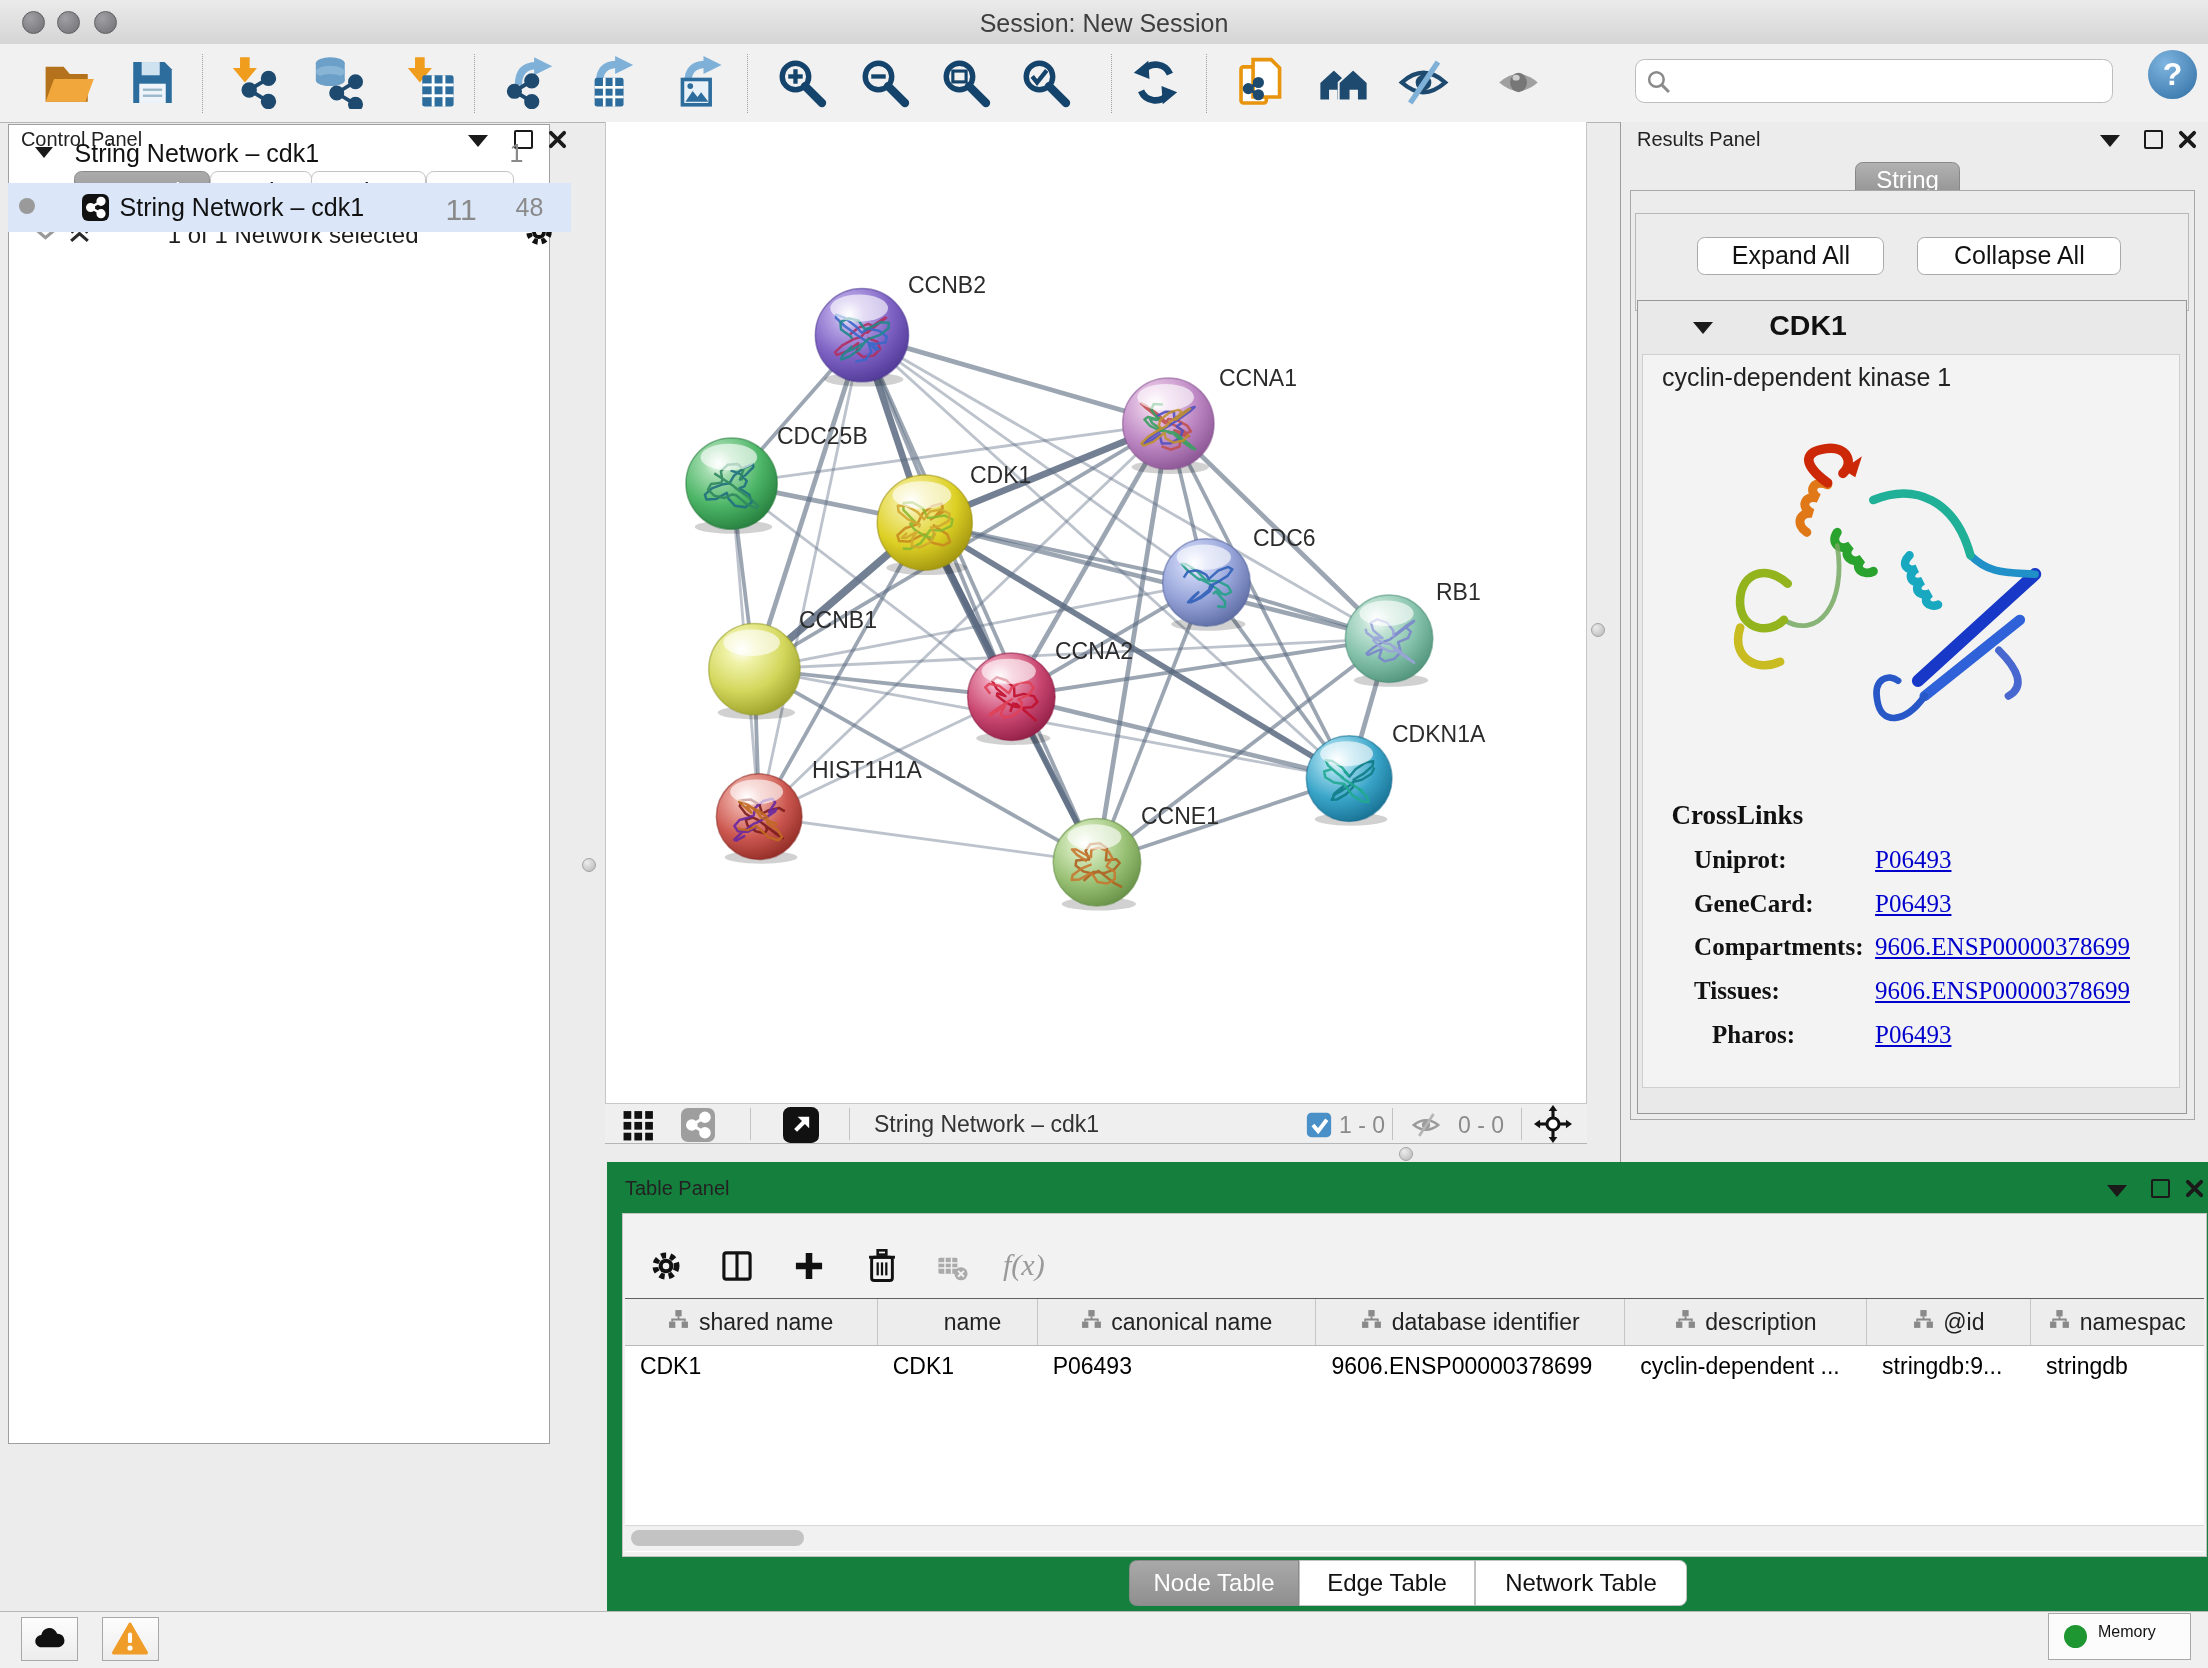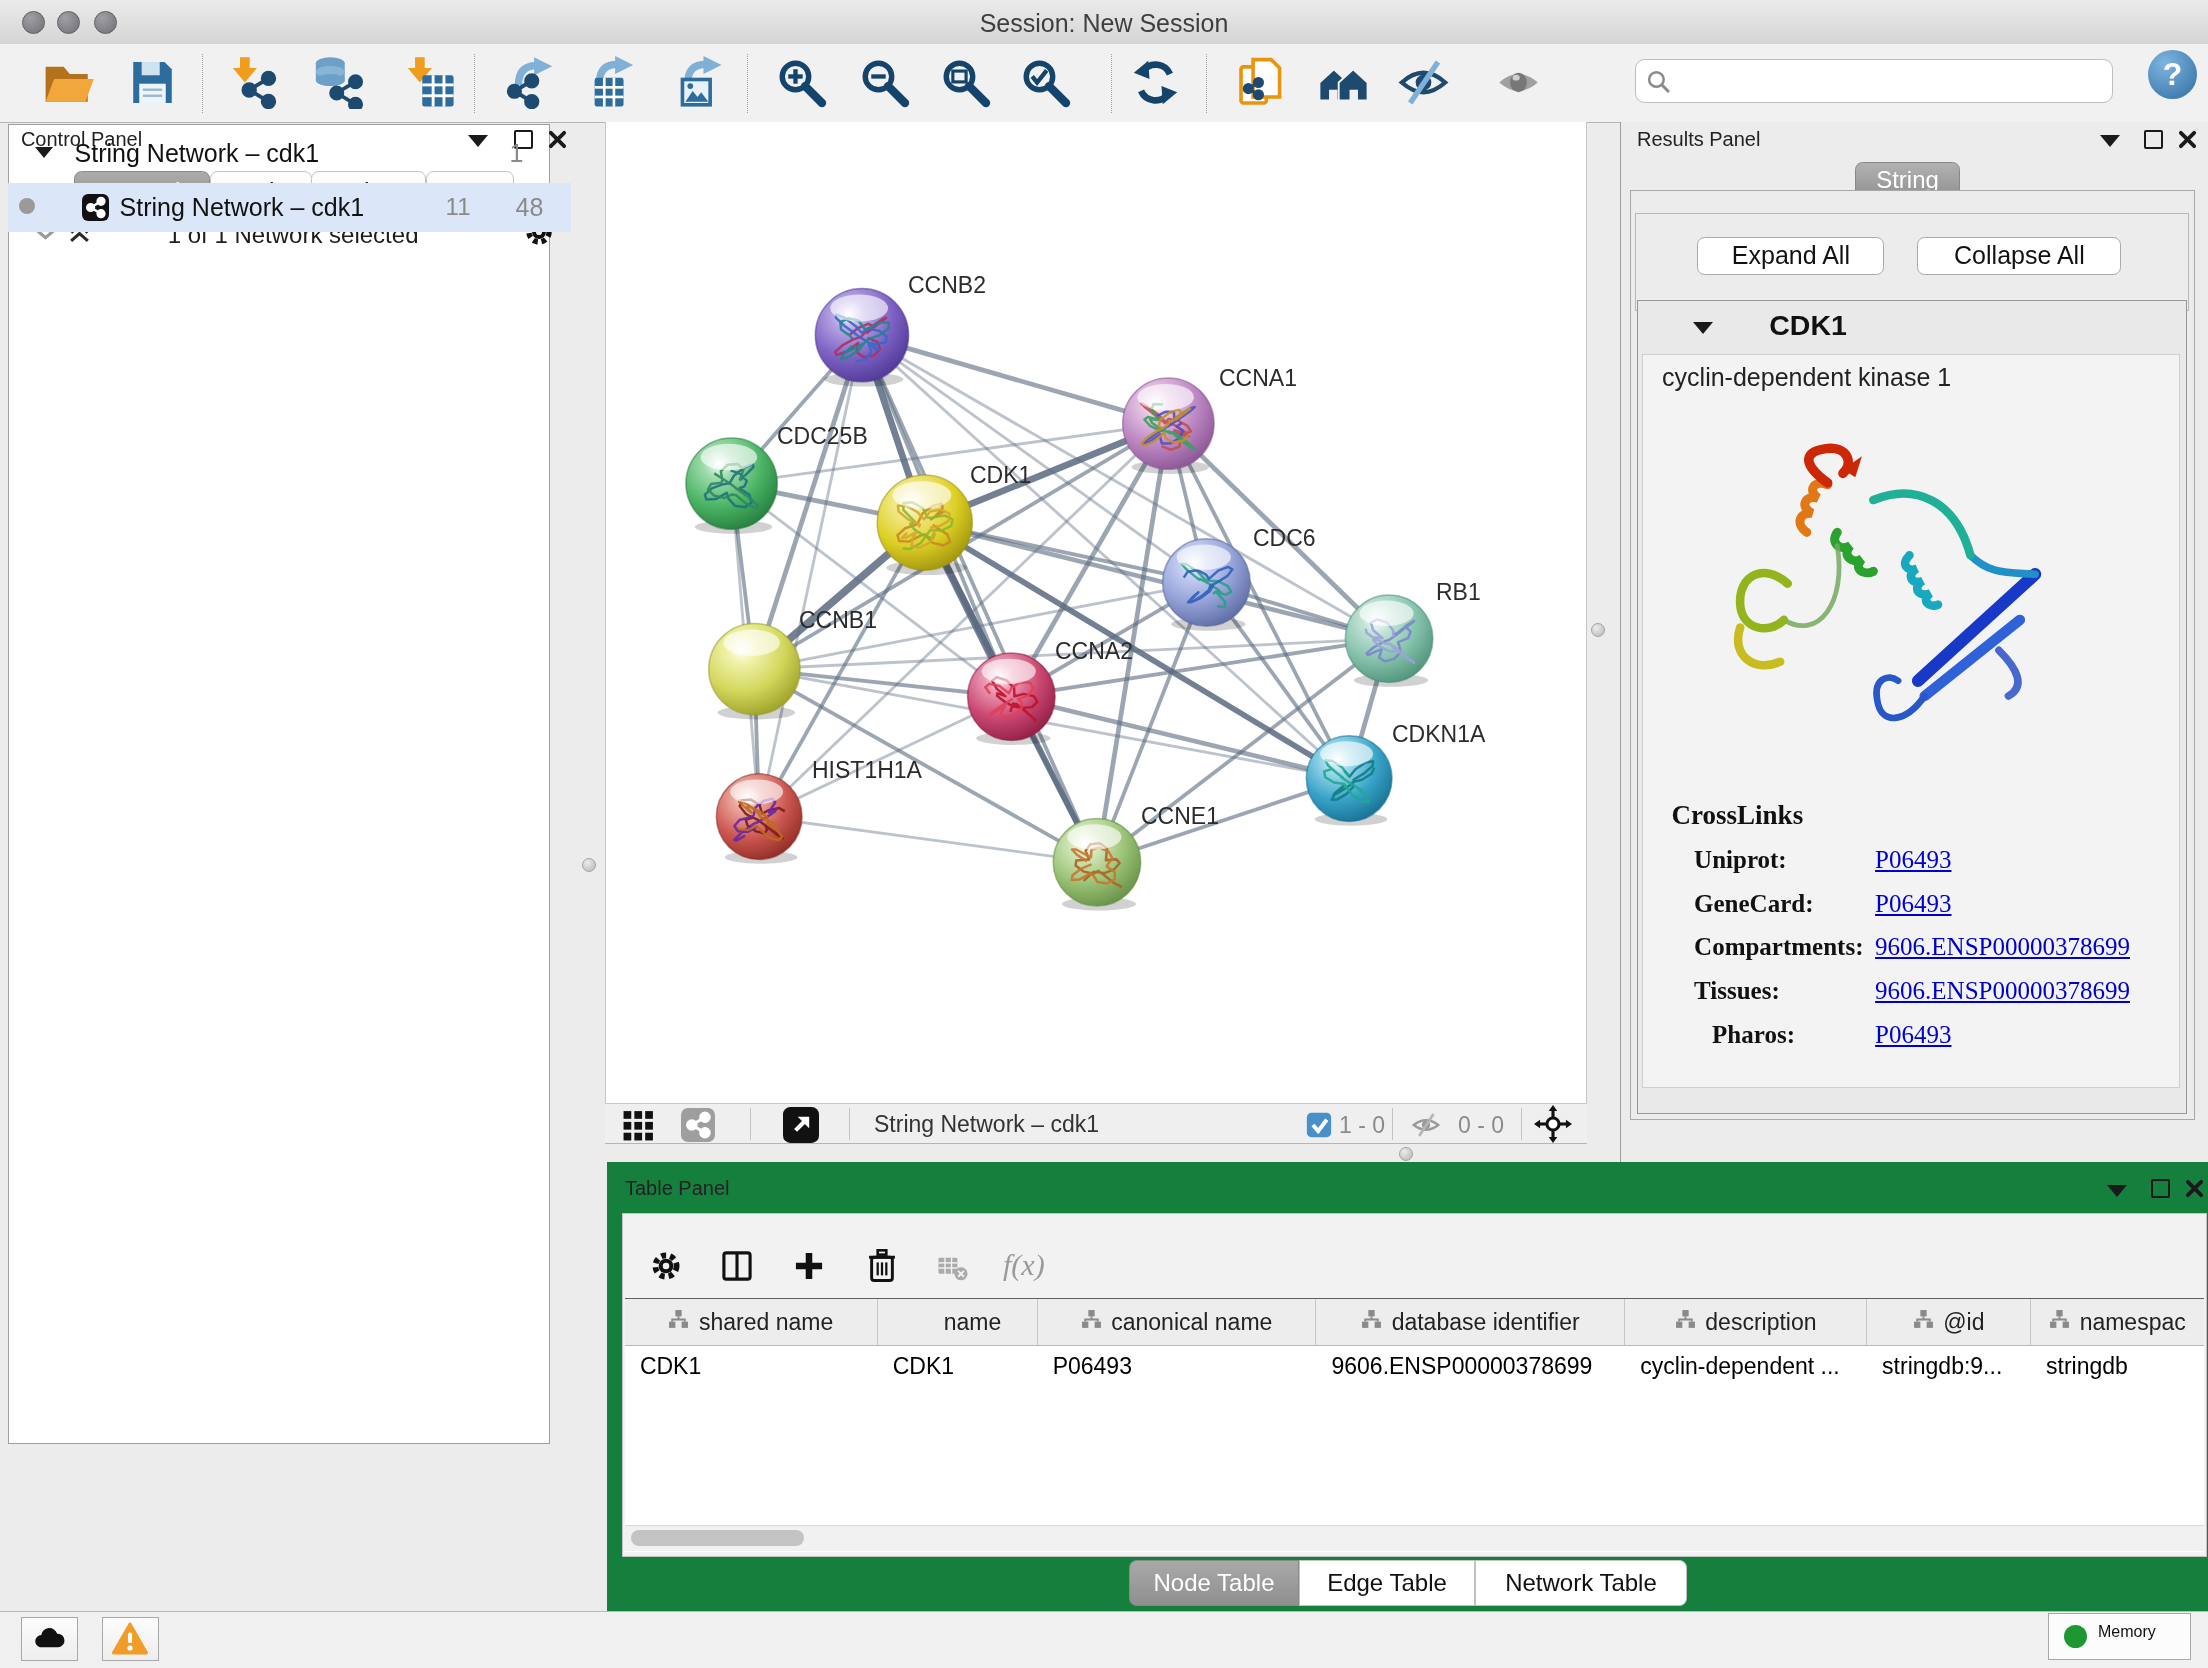--- a/index.html
+++ b/index.html
@@ -268,21 +268,21 @@
           <rect x="0" y="0" width="44" height="44" rx="10" fill="#111"></rect>
           <g stroke="#fff" stroke-width="4" fill="#fff">
             <line x1="14" y1="22" x2="31" y2="12"></line>
             <line x1="14" y1="22" x2="31" y2="32"></line>
             <circle cx="14" cy="22" r="5.5"></circle>
             <circle cx="31" cy="12" r="5.5"></circle>
             <circle cx="31" cy="32" r="5.5"></circle>
           </g>
         </svg>
       <div class="abs" style="left:112px;top:9.5px;font-size:25px;color:#111">String Network – cdk1</div>
-      <div class="abs gray-count" style="left:438px;top:9.5px;font-size:24px">11</div>
+      <div class="abs gray-count" style="left:438px;top:9.5px;font-size:30px">11</div>
       <div class="abs gray-count" style="left:508px;top:9.5px;font-size:25px">48</div>
     </div>
   </div>
 </div>
 
 <div id="network-view" class="abs" style="border-left:1px solid #c6c6c6;border-right:1px solid #c6c6c6;box-sizing:border-box;">
   <svg id="net-svg" viewBox="0 0 1032 1032" width="982" height="982">
       <defs>
         <radialGradient id="ng0" cx="36%" cy="28%" r="80%">
           <stop offset="0%" stop-color="#ffffff"></stop>

